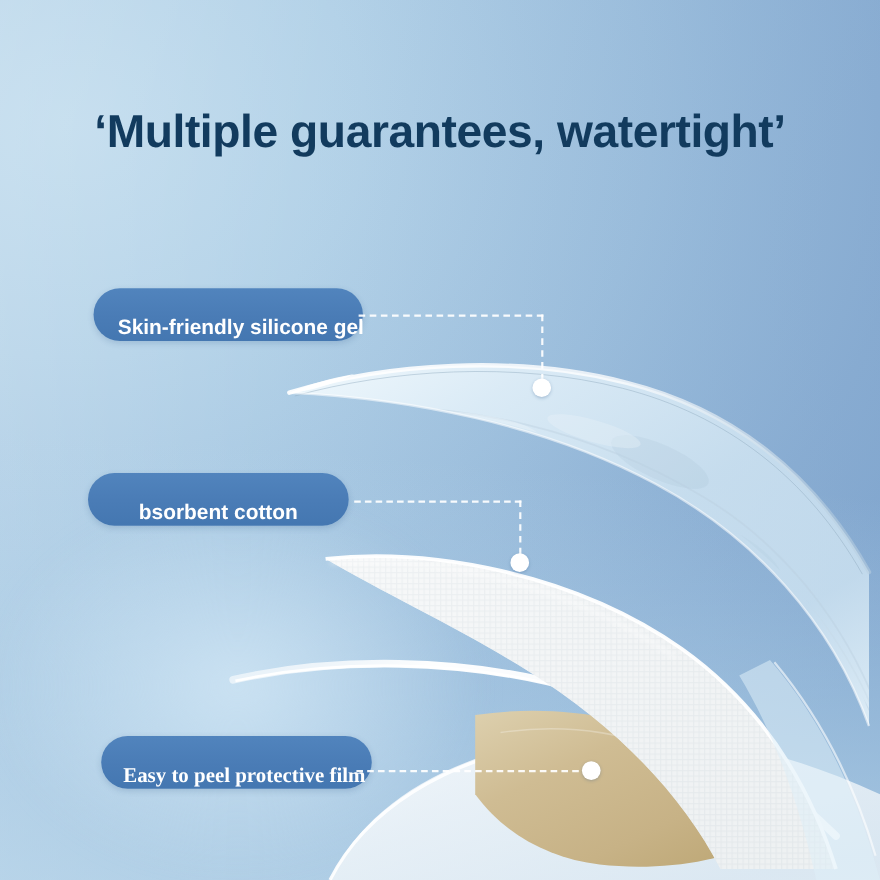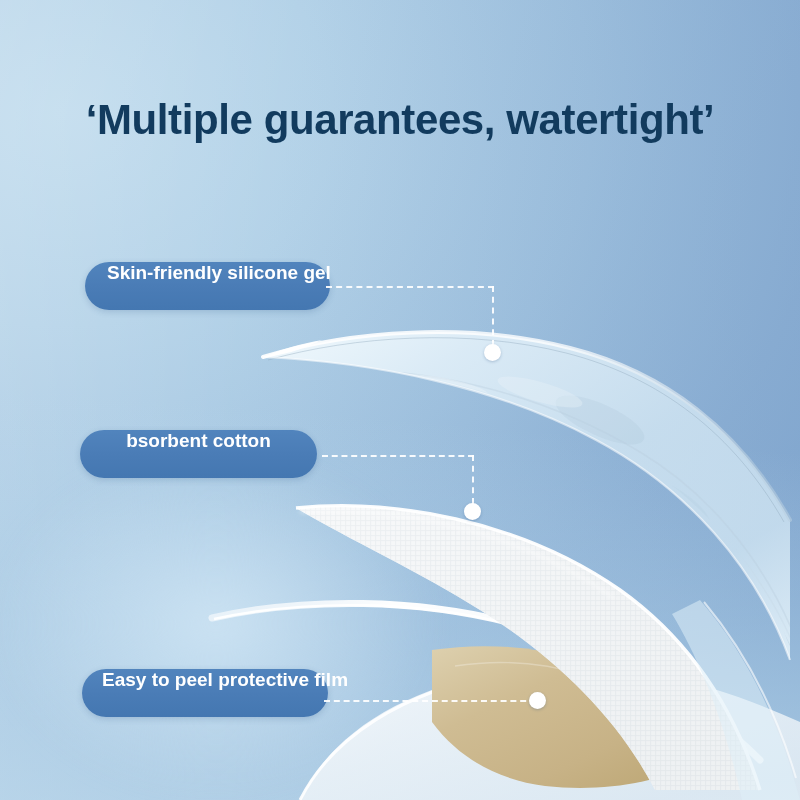--- a/index.html
+++ b/index.html
@@ -59,34 +59,34 @@
   }
 
   
   .art { position: absolute; inset: 0; }
   .art svg { display: block; width: 800px; height: 800px; }
 
   
   .pill {
     position: absolute;
     display: flex;
-    align-items: flex-start;
+    align-items: flex-end;
     height: 48px;
     border-radius: 24px;
     background: linear-gradient(180deg, #5184bd 0%, #4a7cb6 52%, #4477b1 100%);
     box-shadow: 0 2px 6px rgba(40,80,128,0.20);
     color: #ffffff;
     font-size: 19px;
     font-weight: 600;
     white-space: nowrap;
     box-sizing: border-box;
   }
   .pill-1 { left: 85px;  top: 262px; width: 245px; padding-left: 22px; justify-content: flex-start; }
   .pill-2 { left: 80px;  top: 430px; width: 237px; justify-content: center; }
-  .pill-3 { left: 82px;  top: 669px; width: 246px; padding-left: 20px; justify-content: flex-start; }
+  .pill-3 { left: 92px;  top: 669px; width: 246px; padding-left: 20px; justify-content: flex-start; font-family: Liberation Serif, serif; }
 
   
   .lead-h {
     position: absolute;
     height: 0;
     border-top: 2px dashed rgba(255,255,255,0.92);
   }
   .lead-v {
     position: absolute;
     width: 0;

